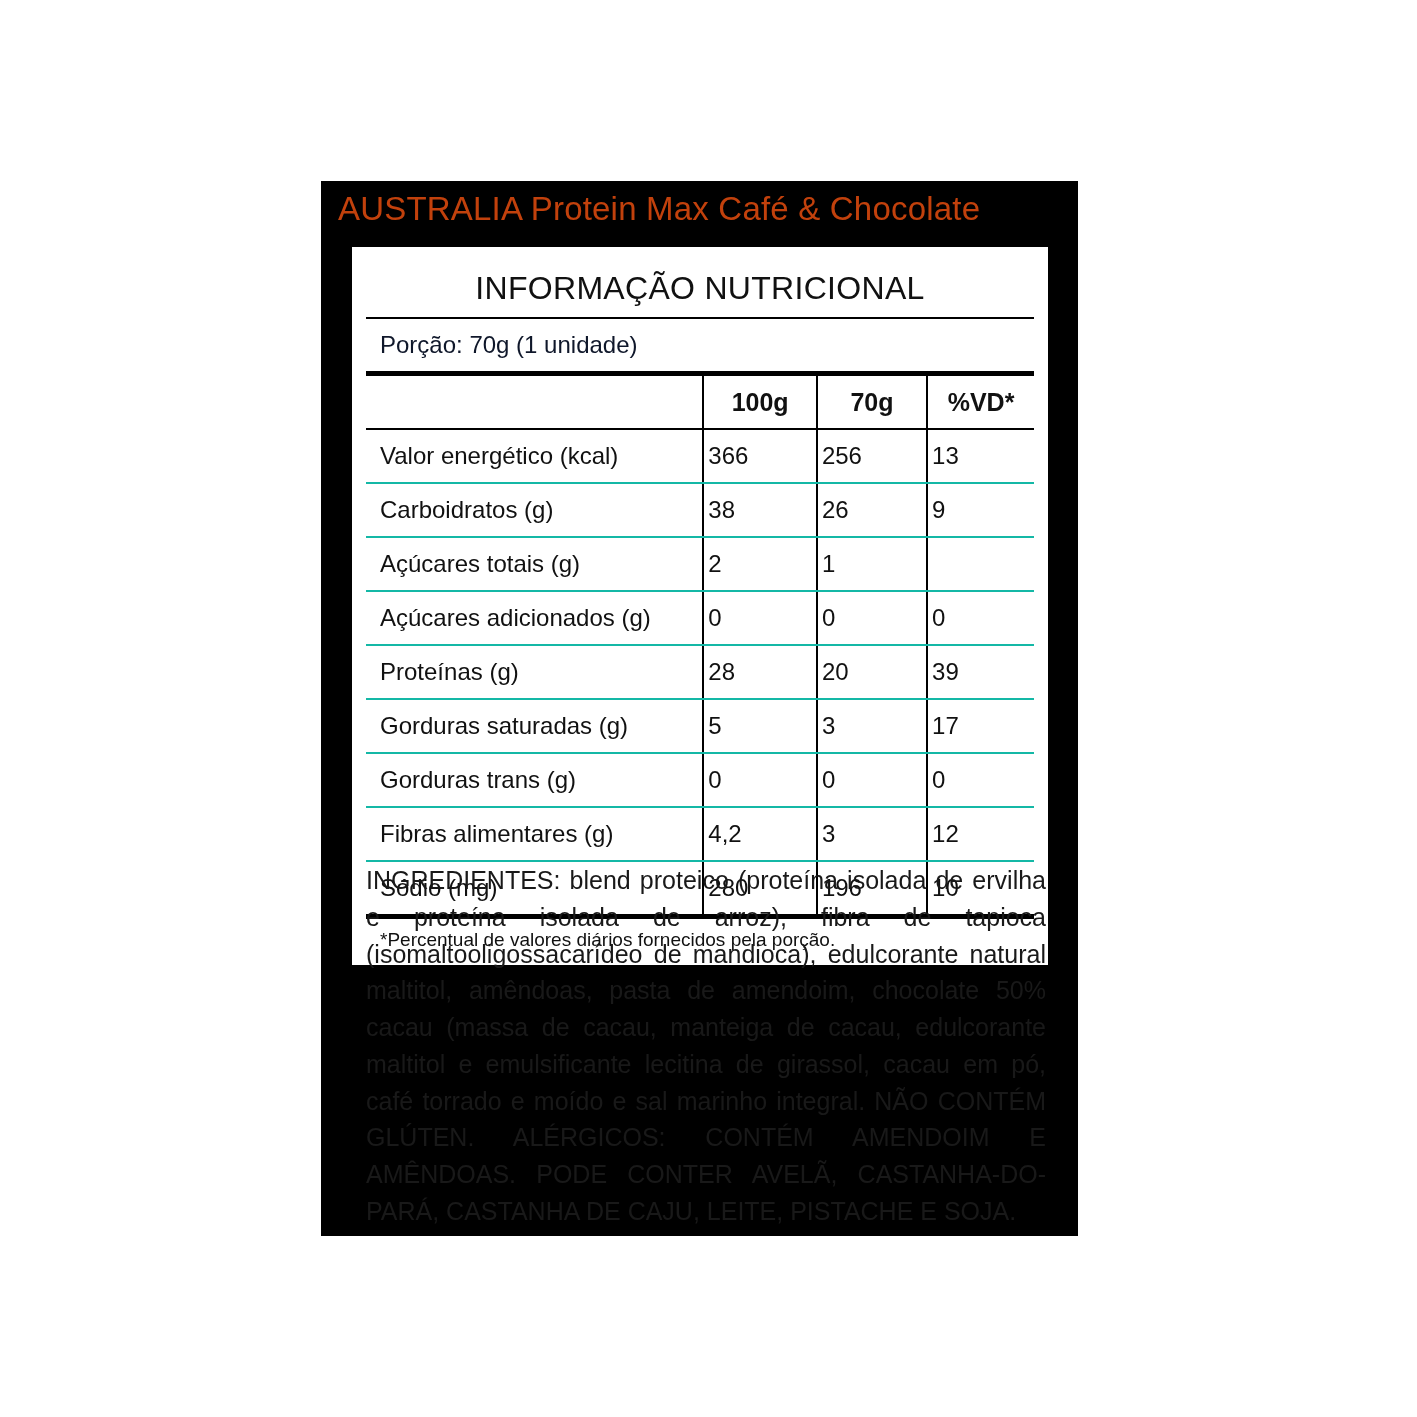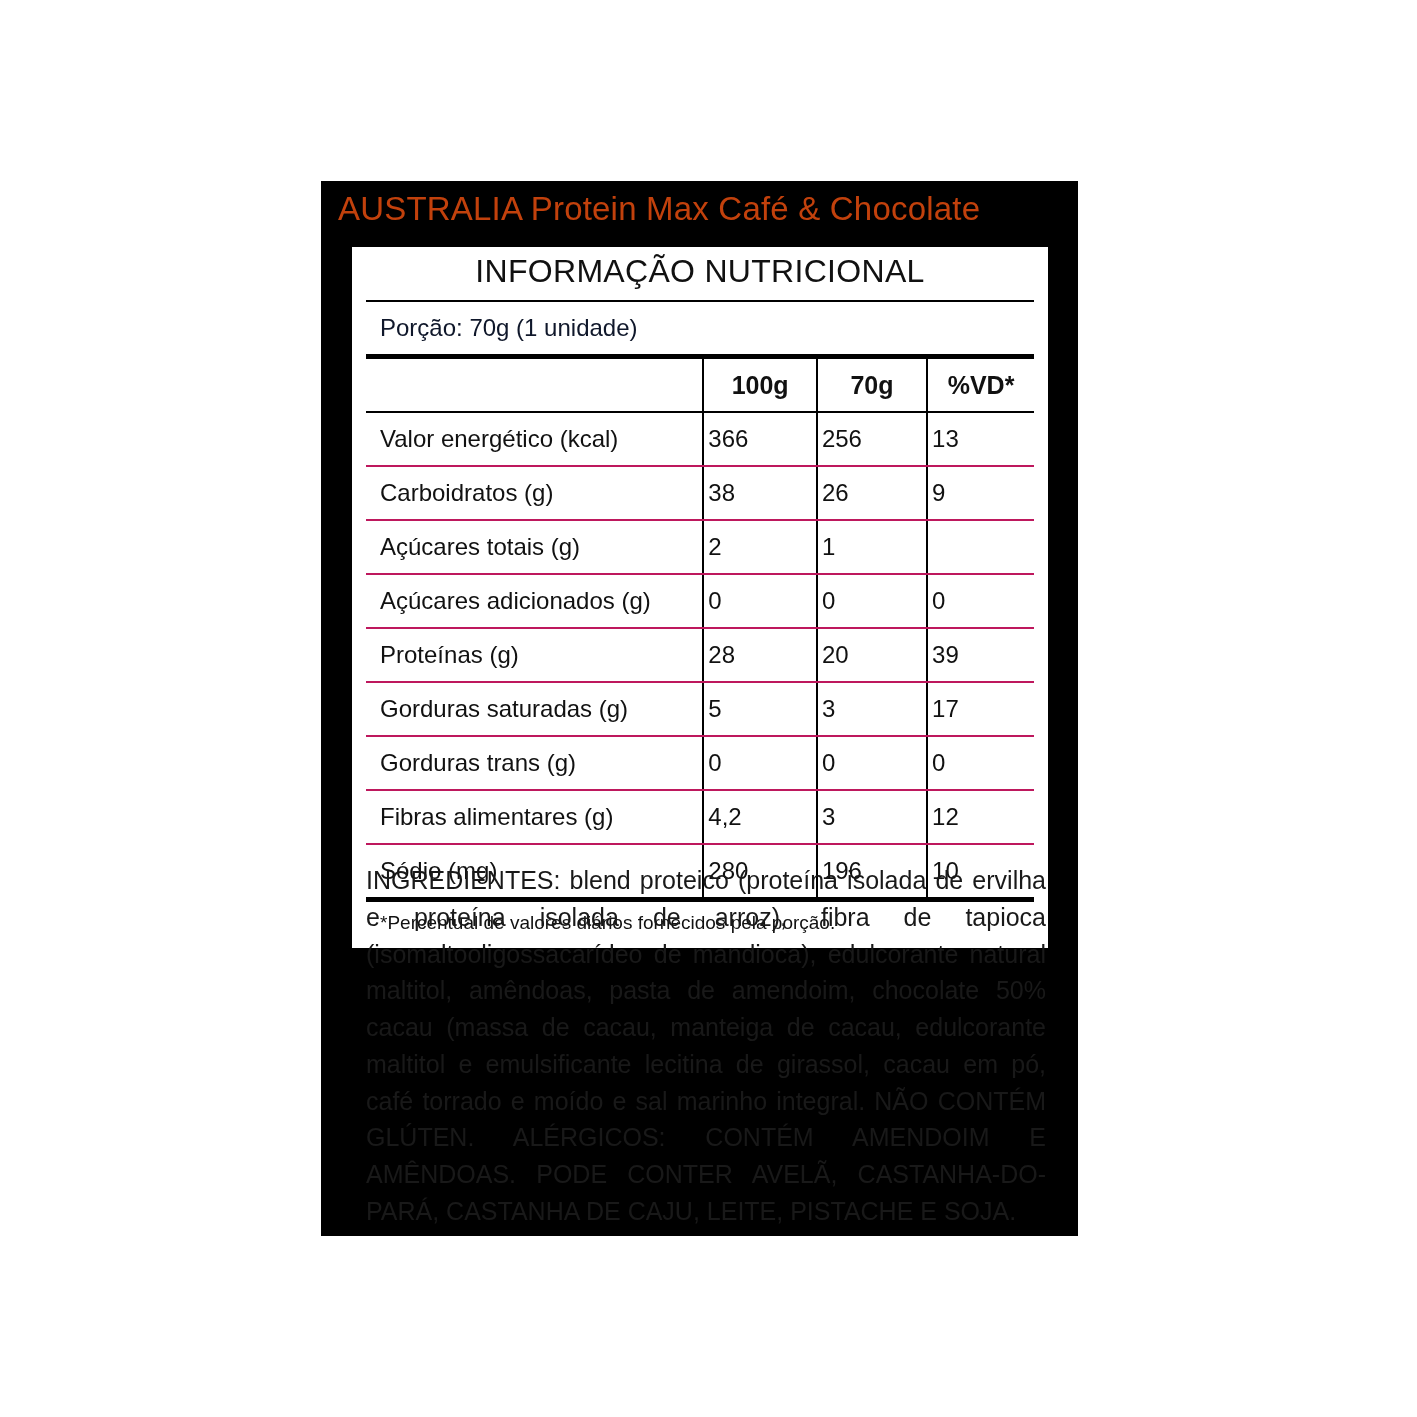--- a/index.html
+++ b/index.html
@@ -45,21 +45,21 @@
     width: 696px;
     background: #ffffff;
     padding: 0;
     box-sizing: border-box;
   }
 
   .nt-title {
     text-align: center;
     font-size: 32px;
     color: #111;
-    padding: 6px 0 10px 0;
+    padding: 23px 0 10px 0;
     letter-spacing: 0.3px;
   }
 
   .rule-thin {
     height: 2px;
     background: #000;
     margin: 0 14px;
   }
   .rule-thick {
     height: 5px;
@@ -80,21 +80,21 @@
     table-layout: fixed;
     font-size: 24px;
     color: #111;
   }
   table.nt col.c-name  { width: 50.5%; }
   table.nt col.c-100   { width: 17%; }
   table.nt col.c-por   { width: 16.5%; }
   table.nt col.c-vd    { width: 16%; }
 
   table.nt th, table.nt td {
-    border-bottom: 2px solid #be185d;
+    border-bottom: 2px solid #14b8a6;
     padding: 6px 4px;
     height: 40px;
     vertical-align: middle;
   }
   table.nt thead th {
     border-bottom: 2px solid #000;
     font-weight: bold;
     text-align: center;
     font-size: 25px;
   }

